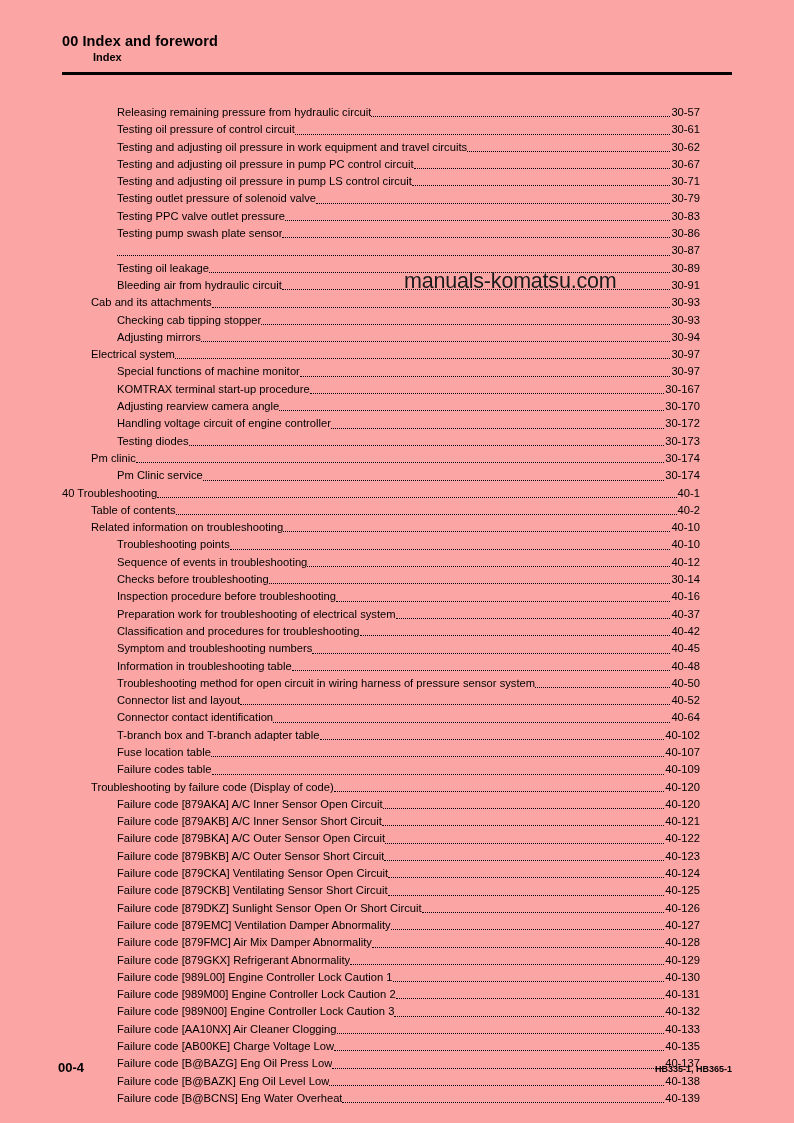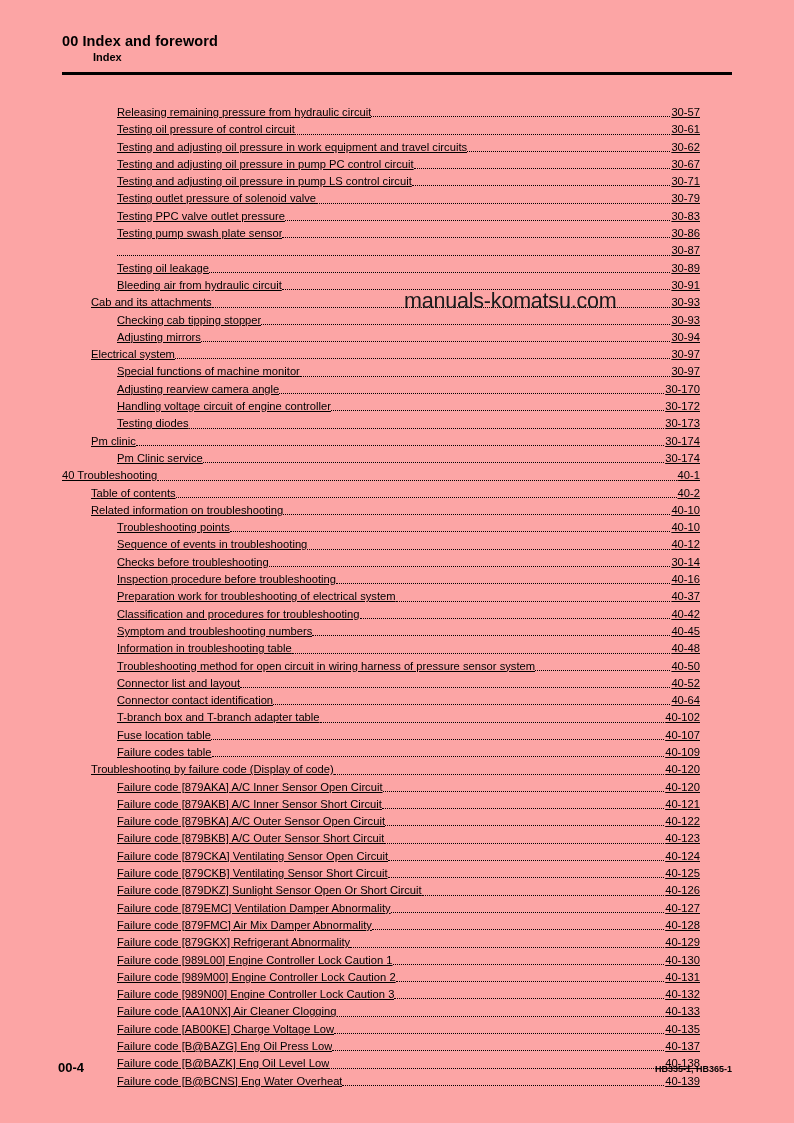--- a/index.html
+++ b/index.html
@@ -53,21 +53,20 @@
     height: 3px;
     background: #000000;
   }
 
   
   .toc {
     position: absolute;
     left: 62px;
     top: 104px;
     width: 638px;
-    text-decoration: underline;
   }
   .toc-row {
     display: flex;
     align-items: flex-end;
     font-size: 11.2px;
     line-height: 17.3px;
     height: 17.3px;
     white-space: nowrap;
     overflow: hidden;
   }
@@ -106,21 +105,20 @@
   .watermark {
     position: absolute;
     left: 404px;
     top: 268px;
     font-size: 21.5px;
     line-height: 26px;
     color: #1a1a1a;
     white-space: nowrap;
     letter-spacing: -0.2px;
     pointer-events: none;
-    margin-top: 20px;
   }
 
   
   .footer-left {
     position: absolute;
     left: 58px;
     top: 1060px;
     font-size: 13px;
     font-weight: bold;
     white-space: nowrap;
@@ -219,20 +217,25 @@
         <span class="toc-label">Electrical system</span>
         <span class="toc-leader"></span>
         <span class="toc-page">30-97</span>
       </div>
       <div class="toc-row lvl-2">
         <span class="toc-label">Special functions of machine monitor</span>
         <span class="toc-leader"></span>
         <span class="toc-page">30-97</span>
       </div>
       <div class="toc-row lvl-2">
+        <span class="toc-label">KOMTRAX terminal start-up procedure</span>
+        <span class="toc-leader"></span>
+        <span class="toc-page">30-167</span>
+      </div>
+      <div class="toc-row lvl-2">
         <span class="toc-label">Adjusting rearview camera angle</span>
         <span class="toc-leader"></span>
         <span class="toc-page">30-170</span>
       </div>
       <div class="toc-row lvl-2">
         <span class="toc-label">Handling voltage circuit of engine controller</span>
         <span class="toc-leader"></span>
         <span class="toc-page">30-172</span>
       </div>
       <div class="toc-row lvl-2">

